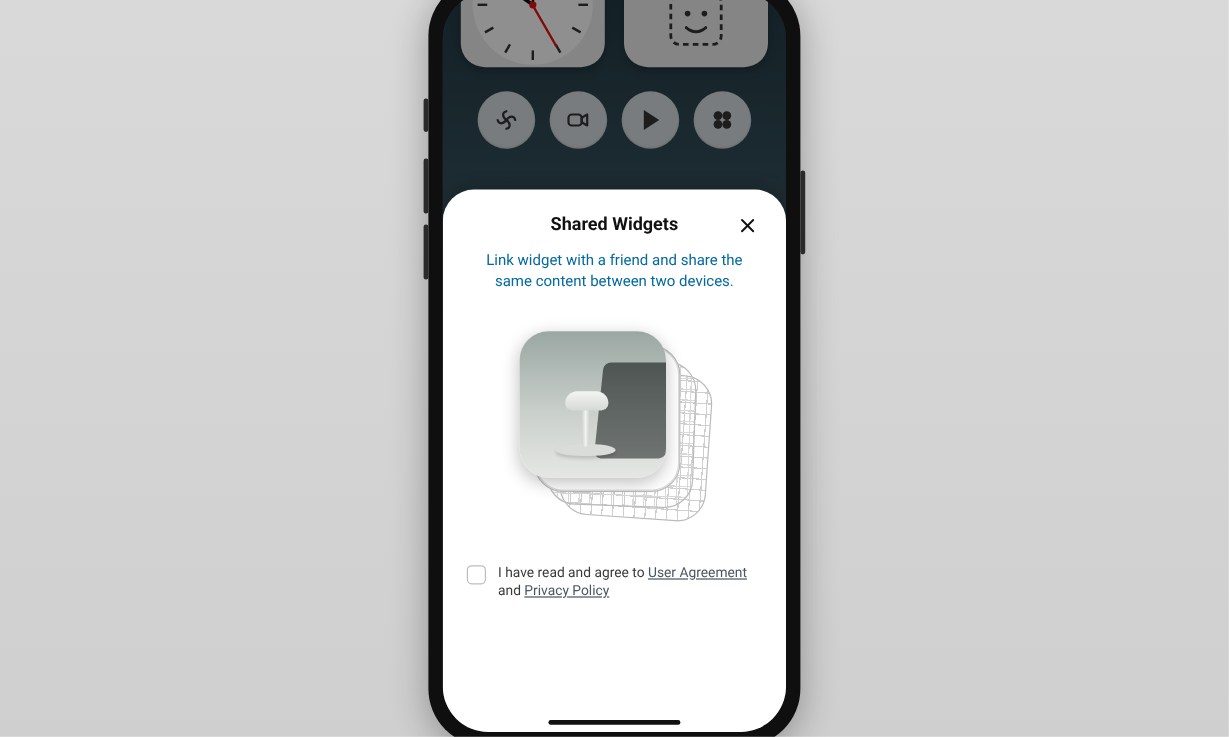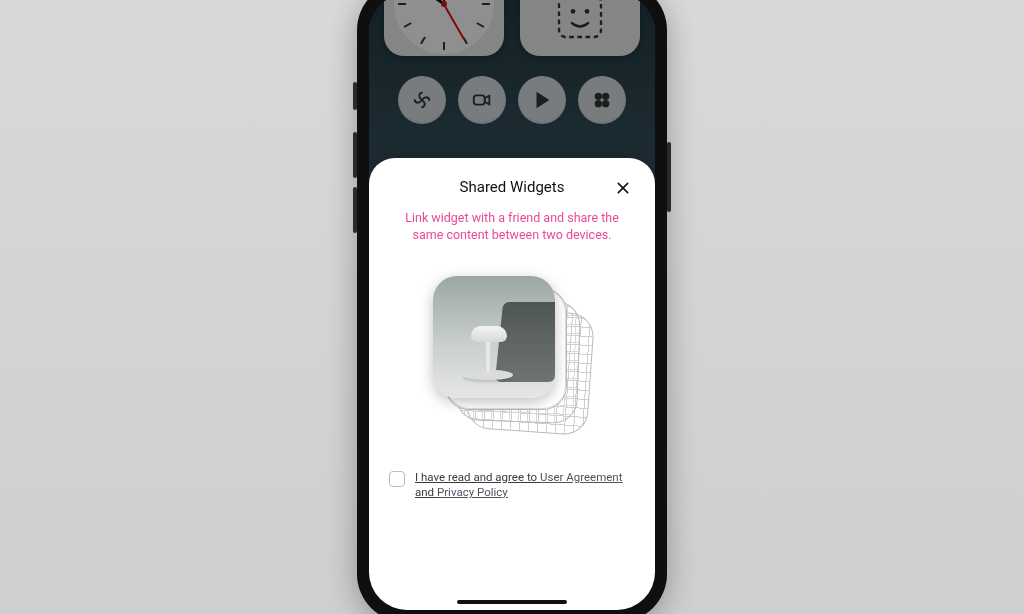--- a/index.html
+++ b/index.html
@@ -139,38 +139,38 @@
     box-shadow: 0 -2px 14px rgba(0,0,0,0.18);
   }
   .sheet-header {
     position: relative;
     display: flex;
     align-items: center;
     justify-content: center;
     margin-bottom: 14px;
   }
   .sheet-title {
-    font-weight: 400;
+    font-weight: 700;
     font-size: 15px;
     color: #111;
   }
   .close-btn {
     position: absolute;
     right: 2px; top: -2px;
     width: 24px; height: 24px;
     display: flex; align-items: center; justify-content: center;
     color: #111;
     cursor: pointer;
   }
   .close-btn svg { width: 16px; height: 16px; }
 
   .sheet-desc {
     text-align: center;
     font-size: 12.5px;
-    color: #ec4899;
+    color: #0369a1;
     line-height: 1.35;
     padding: 0 14px;
     margin-bottom: 26px;
   }
 
   .illustration {
     position: relative;
     width: 170px; height: 170px;
     margin: 0 auto 8px;
   }
@@ -246,21 +246,20 @@
     border-radius: 4px;
     flex: 0 0 auto;
     margin-top: 1px;
     background: #fff;
     cursor: pointer;
   }
   .consent-text {
     font-size: 11.5px;
     color: #3a3a3a;
     line-height: 1.35;
-    text-decoration: underline;
   }
   .consent-text .link {
     color: #4a5560;
     text-decoration: underline;
     cursor: pointer;
   }
 
   .primary-btn {
     width: 100%;
     height: 44px;

